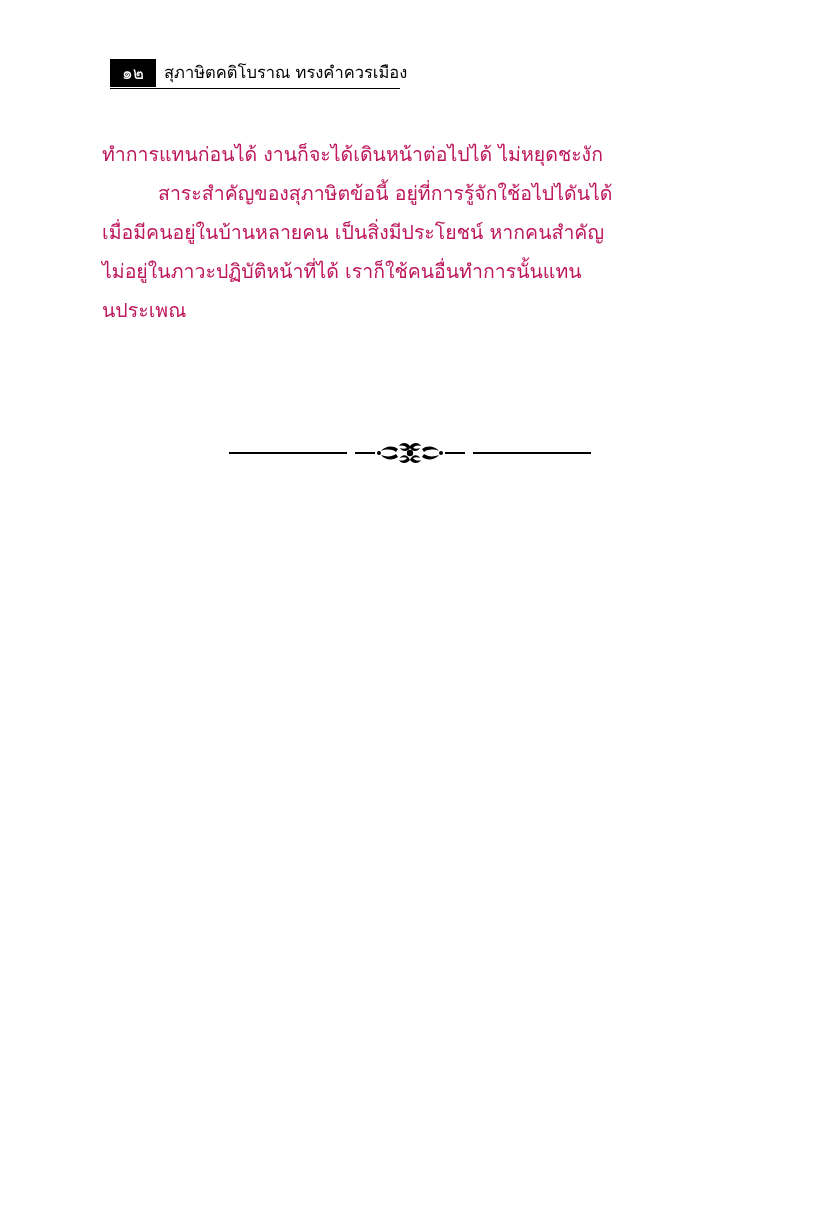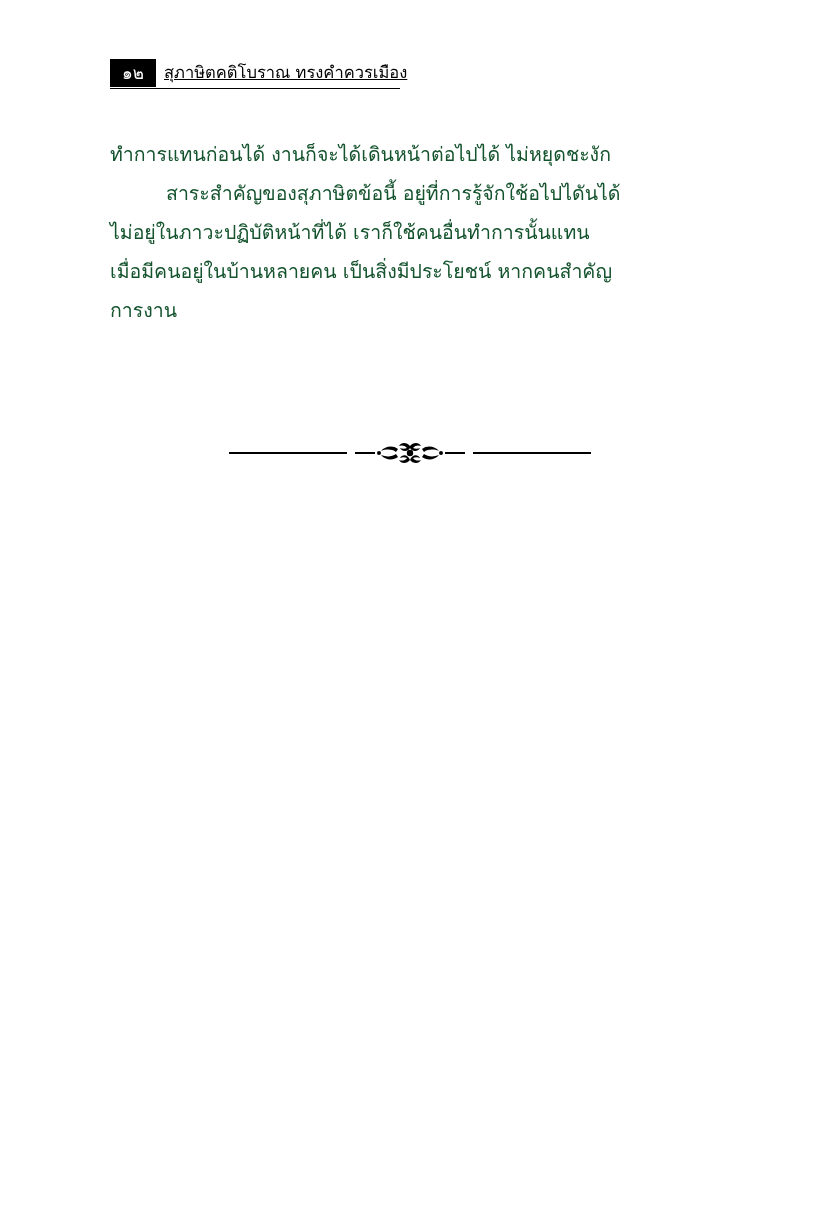--- a/index.html
+++ b/index.html
@@ -42,30 +42,29 @@
     padding: 0 4px;
     box-sizing: border-box;
   }
   .header-title {
     margin-left: 8px;
     font-size: 16.5px;
     color: #000000;
     white-space: nowrap;
     letter-spacing: 0px;
     padding-bottom: 3px;
-    text-decoration: underline;
   }
 
   
   .body-text {
     position: absolute;
-    left: 110px;
+    left: 102px;
     top: 135px;
     width: 600px;
-    color: #14532d;
+    color: #be185d;
     font-size: 19.5px;
     line-height: 39px;
   }
   .body-text p {
     margin: 0;
     white-space: nowrap;
   }
   .indent {
     padding-left: 56px;
   }
@@ -100,23 +99,23 @@
 <div class="page">
 
   <div class="header">
     <div class="folio-box">๑๒</div>
     <div class="header-title">สุภาษิตคติโบราณ ทรงคำควรเมือง</div>
   </div>
 
   <div class="body-text">
     <p>ทำการแทนก่อนได้ งานก็จะได้เดินหน้าต่อไปได้ ไม่หยุดชะงัก</p>
     <p class="indent">สาระสำคัญของสุภาษิตข้อนี้ อยู่ที่การรู้จักใช้อไปไดันได้</p>
+    <p>เมื่อมีคนอยู่ในบ้านหลายคน เป็นสิ่งมีประโยชน์ หากคนสำคัญ</p>
     <p>ไม่อยู่ในภาวะปฏิบัติหน้าที่ได้ เราก็ใช้คนอื่นทำการนั้นแทน</p>
-    <p>เมื่อมีคนอยู่ในบ้านหลายคน เป็นสิ่งมีประโยชน์ หากคนสำคัญ</p>
-    <p>การงาน</p>
+    <p>นประเพณ</p>
   </div>
 
   <div class="ornament">
     <div class="orn-rule"></div>
     <div class="orn-mid">
       <svg width="110" height="26" viewBox="0 0 110 26" xmlns="http://www.w3.org/2000/svg" aria-hidden="true">
         <g fill="#000000">
           <path d="M55 6 C58 2 64 2 66 6 C64 5 60 5 58 8 C60 9 63 9 65 8 C63 12 57 12 55 8 Z"></path>
           <path d="M55 20 C58 24 64 24 66 20 C64 21 60 21 58 18 C60 17 63 17 65 18 C63 14 57 14 55 20 Z"></path>
           <path d="M55 6 C52 2 46 2 44 6 C46 5 50 5 52 8 C50 9 47 9 45 8 C47 12 53 12 55 8 Z"></path>

